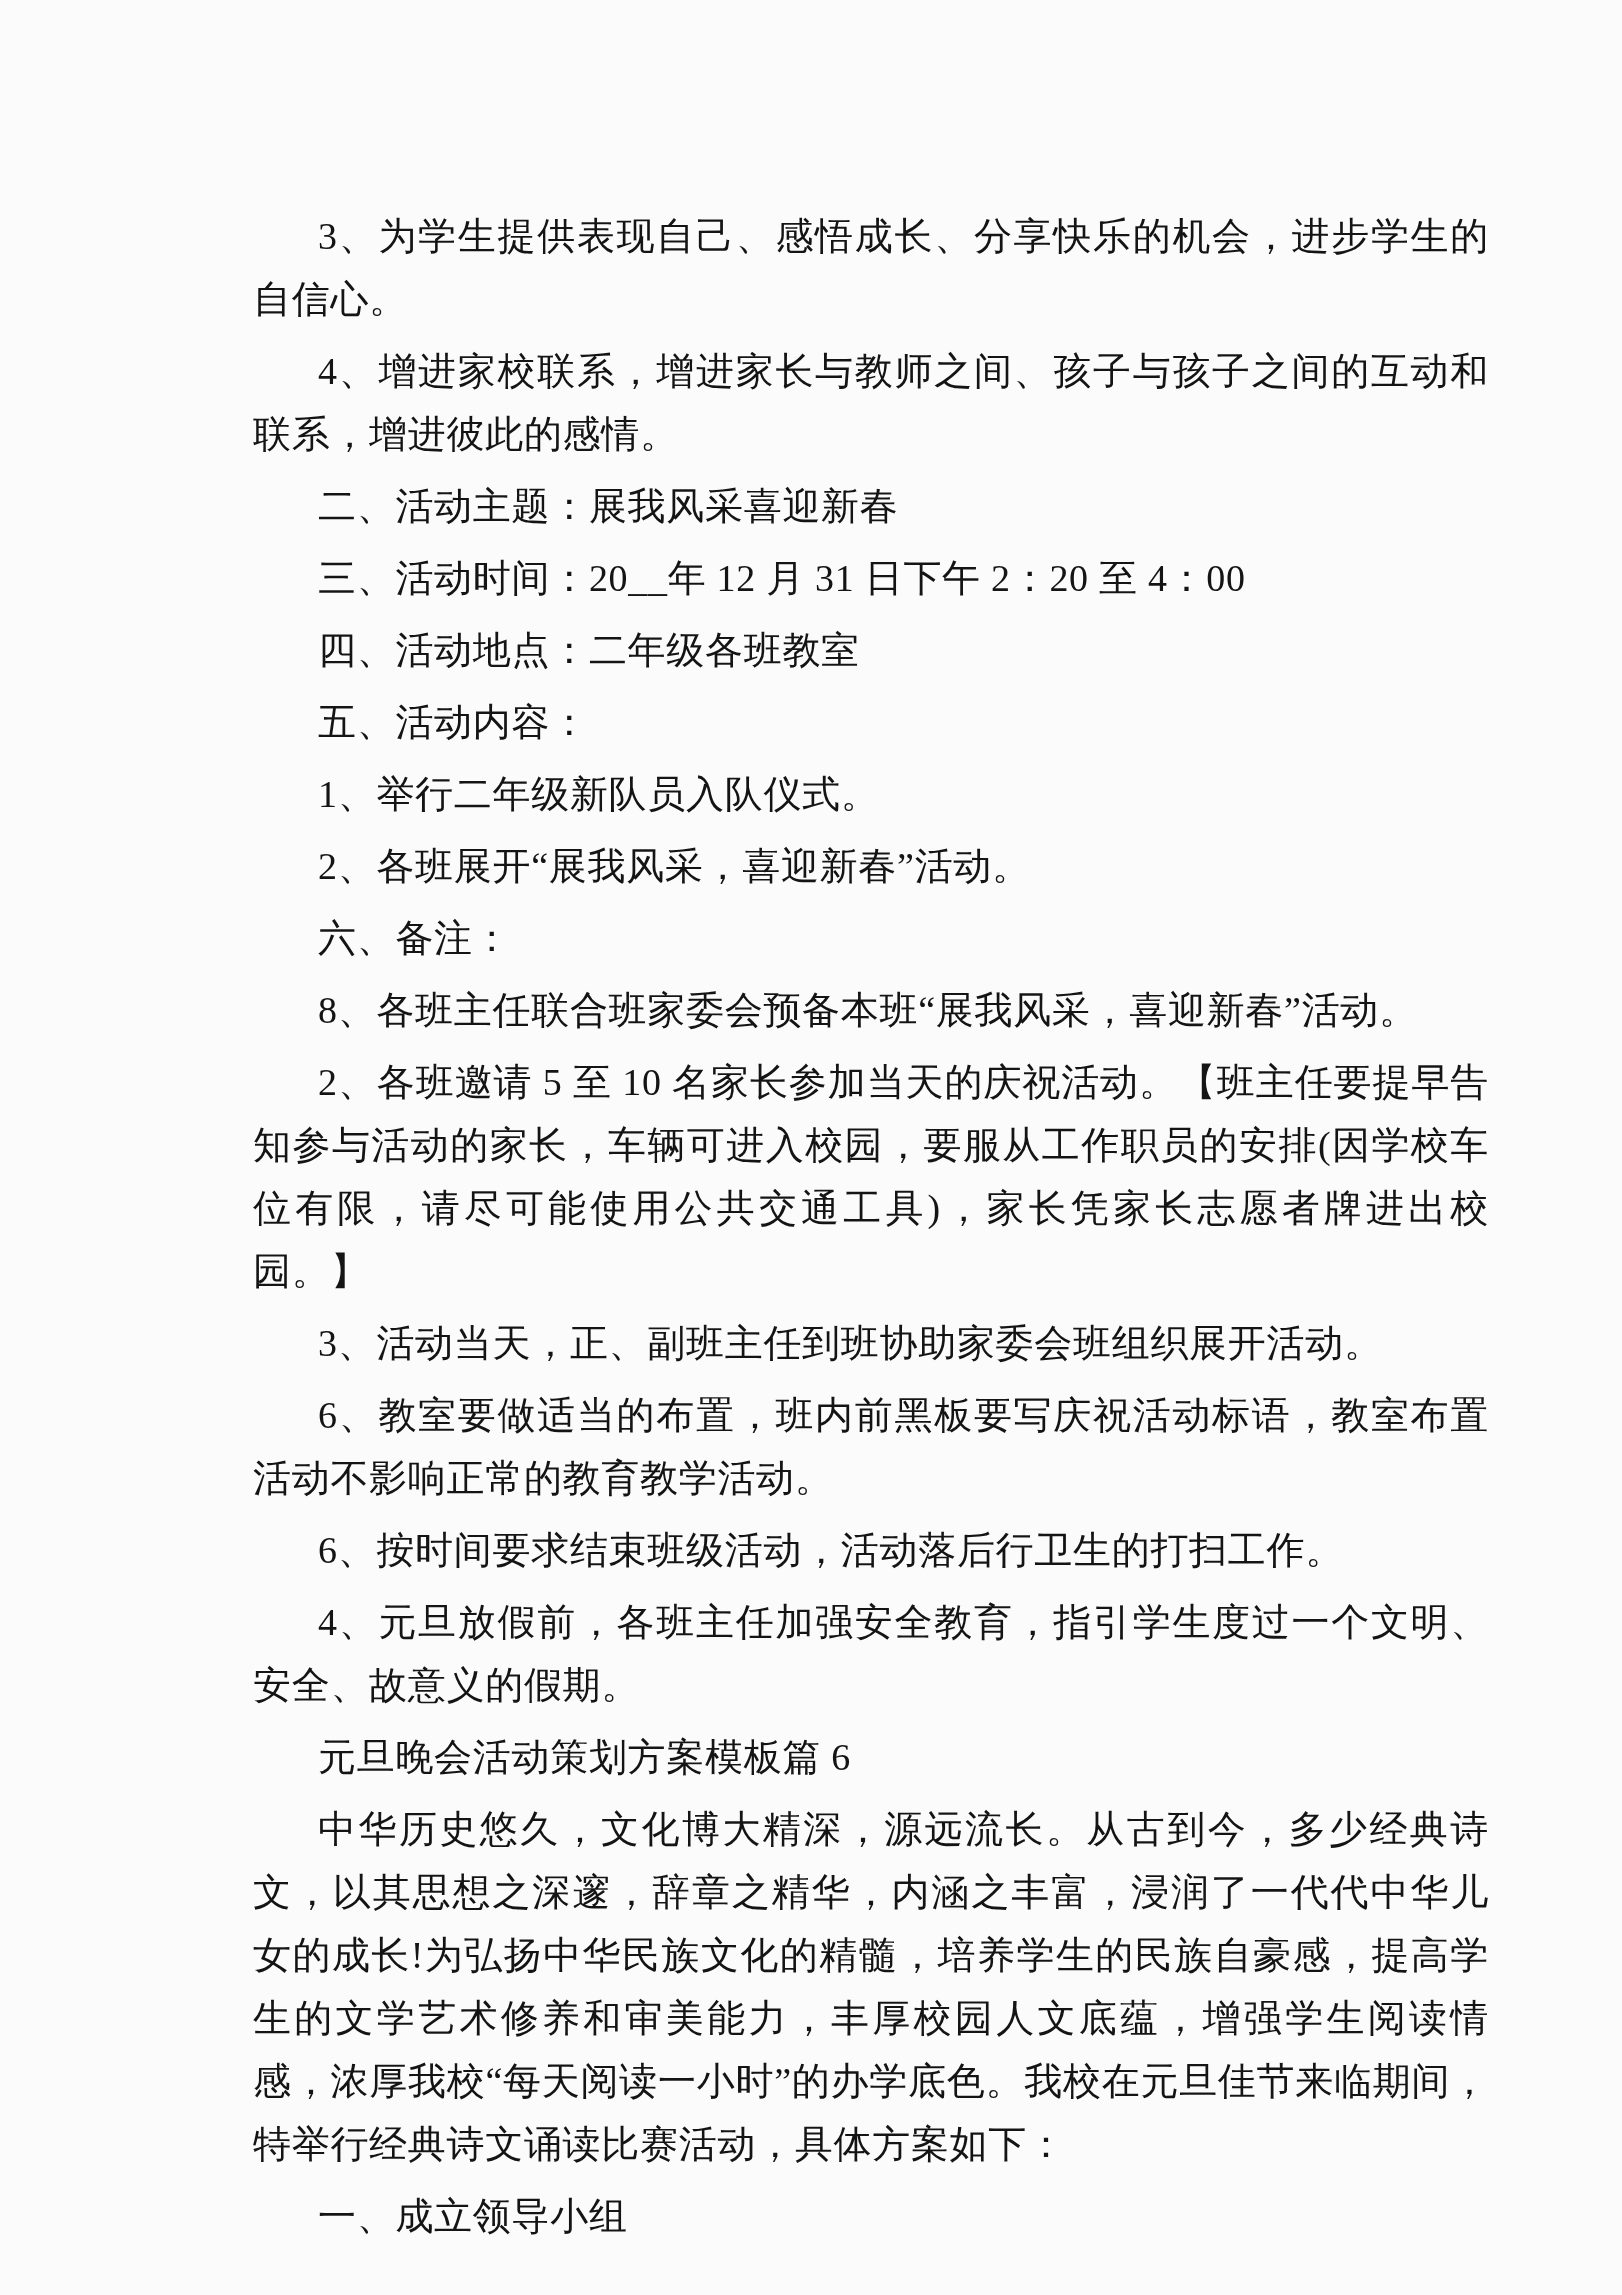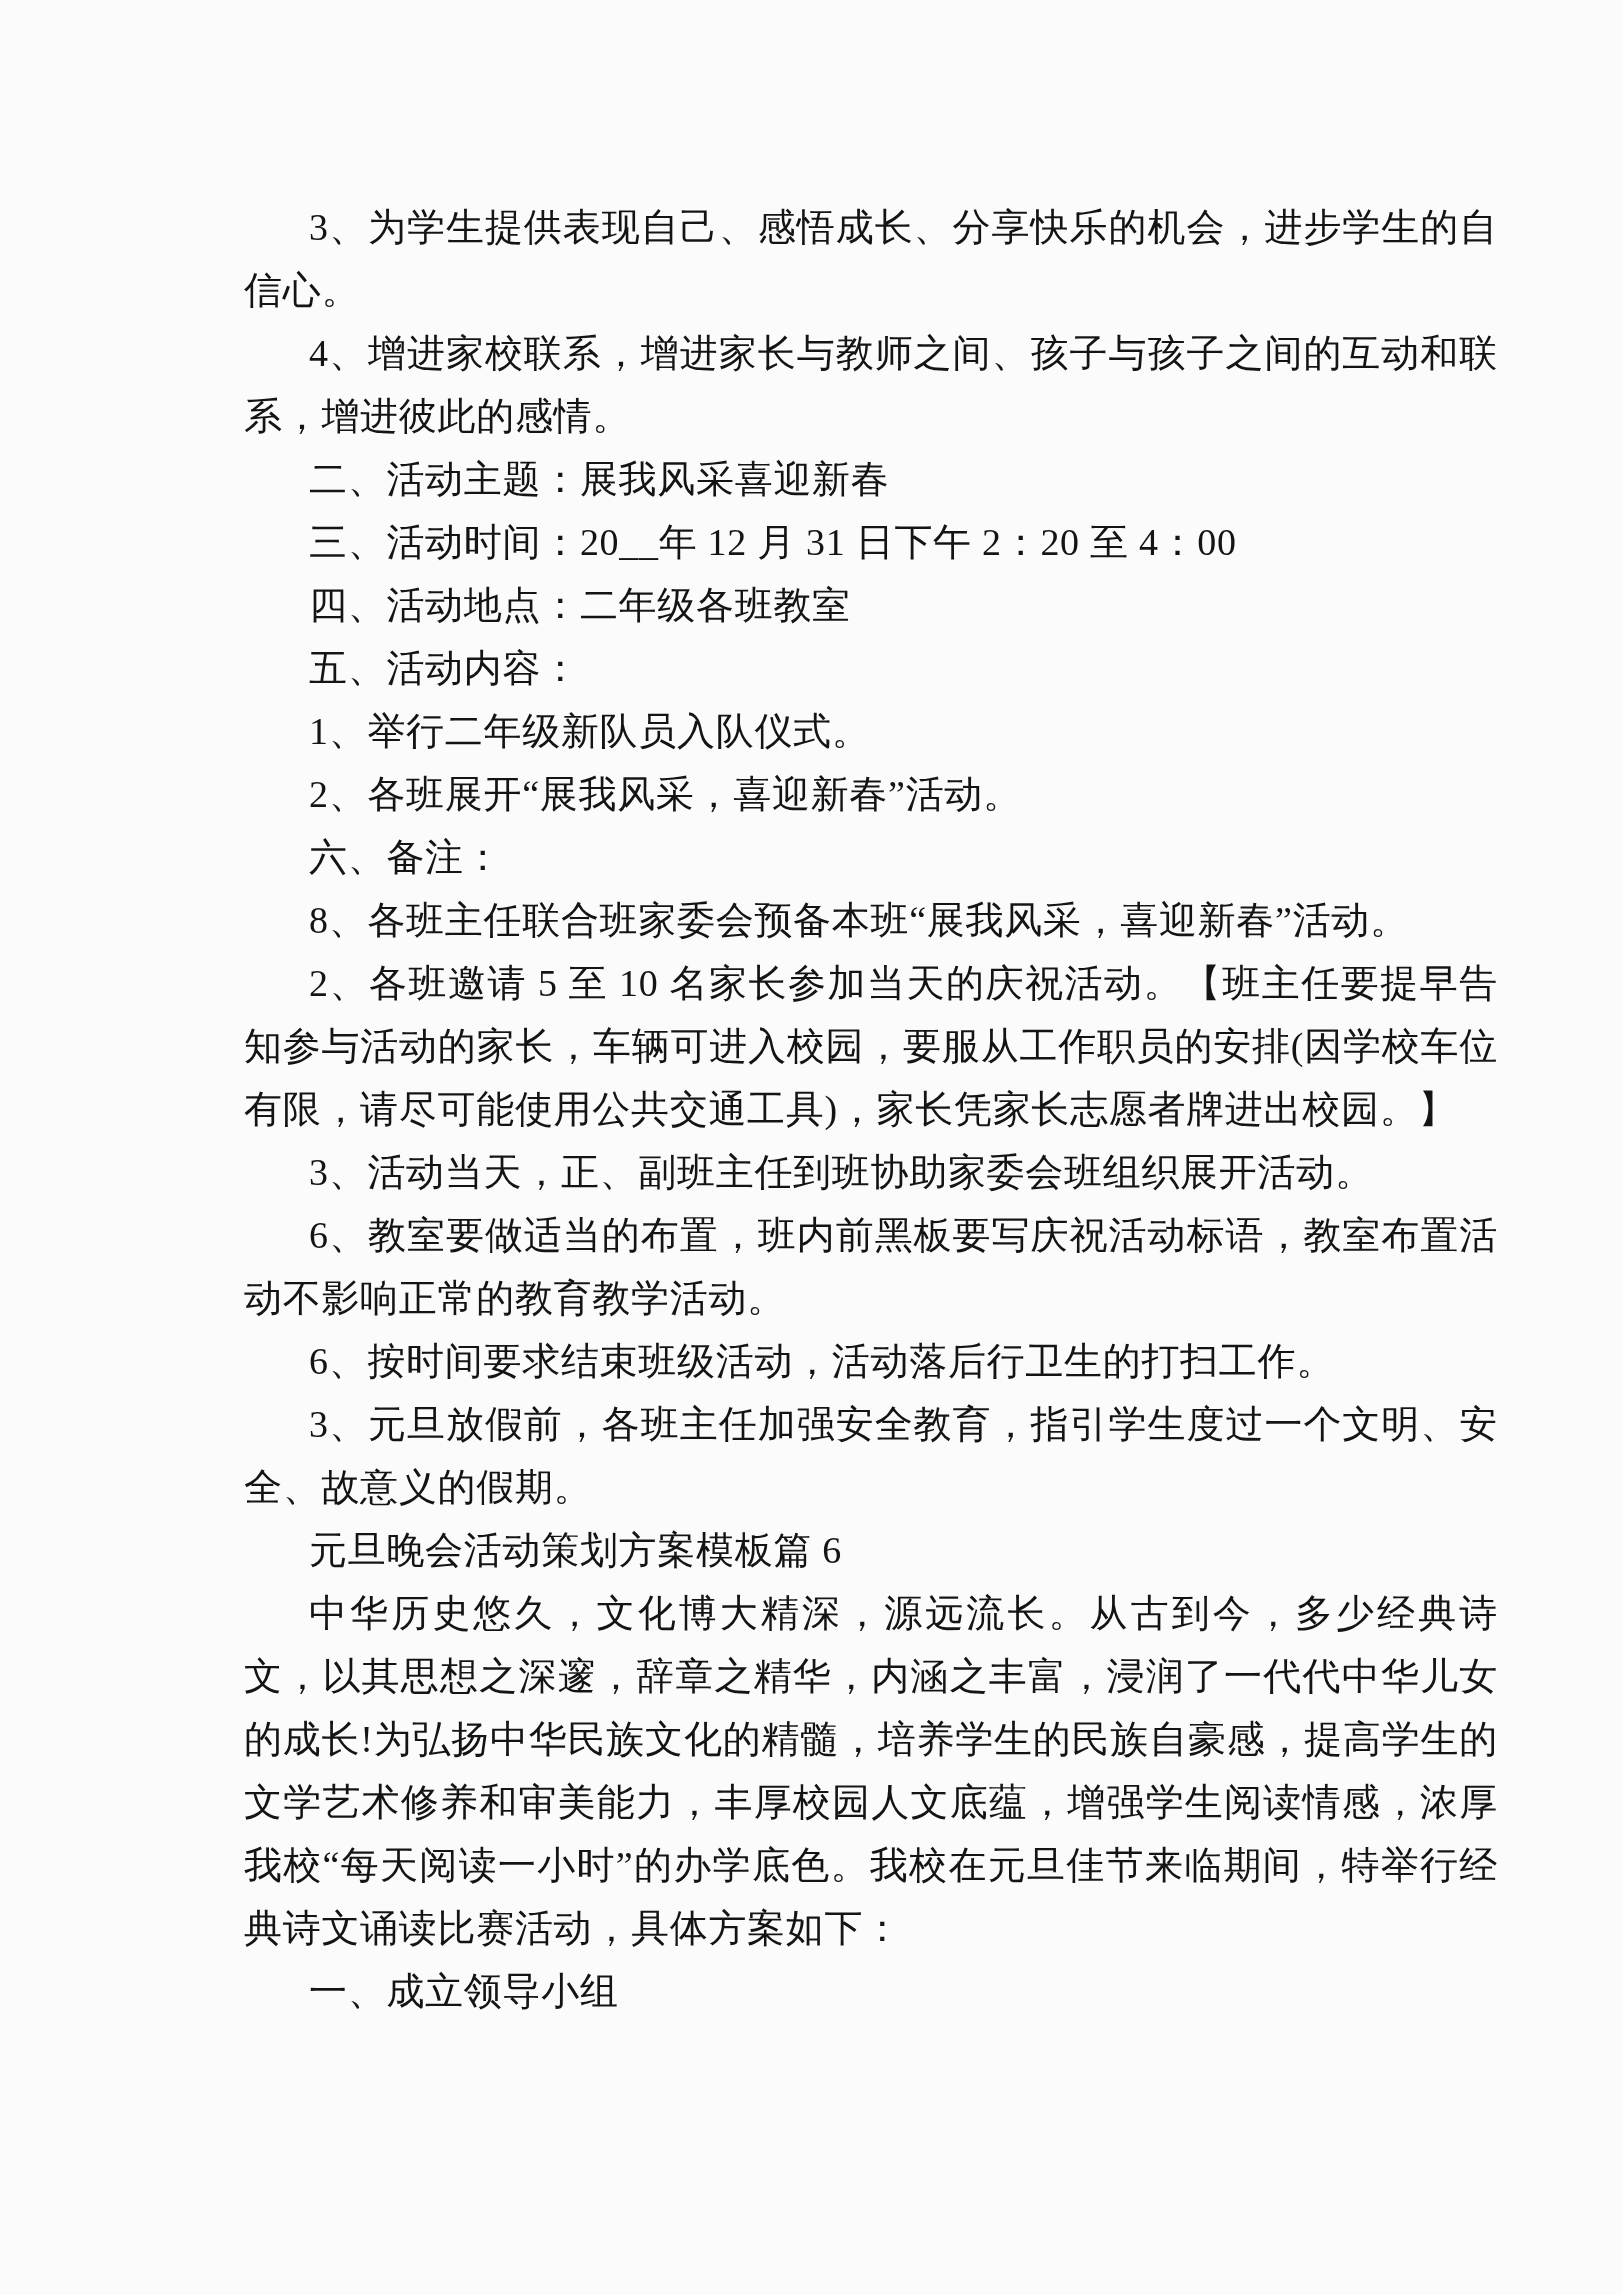--- a/index.html
+++ b/index.html
@@ -24,21 +24,21 @@
     top: 196px;
     left: 244px;
     width: 1254px;
     color: #141414;
     font-size: 38px;
     line-height: 63px;
     text-align: justify;
     letter-spacing: 0.7px;
   }
   .doc-body p {
-    margin: 0;
+    margin: 9px;
     padding: 0;
     text-indent: 65px;
     word-break: break-all;
   }
 </style>
 </head>
 <body>
 
 <div class="page">
   <div class="doc-body">
@@ -49,19 +49,19 @@
     <p>四、活动地点：二年级各班教室</p>
     <p>五、活动内容：</p>
     <p>1、举行二年级新队员入队仪式。</p>
     <p>2、各班展开“展我风采，喜迎新春”活动。</p>
     <p>六、备注：</p>
     <p>8、各班主任联合班家委会预备本班“展我风采，喜迎新春”活动。</p>
     <p>2、各班邀请 5 至 10 名家长参加当天的庆祝活动。【班主任要提早告知参与活动的家长，车辆可进入校园，要服从工作职员的安排(因学校车位有限，请尽可能使用公共交通工具)，家长凭家长志愿者牌进出校园。】</p>
     <p>3、活动当天，正、副班主任到班协助家委会班组织展开活动。</p>
     <p>6、教室要做适当的布置，班内前黑板要写庆祝活动标语，教室布置活动不影响正常的教育教学活动。</p>
     <p>6、按时间要求结束班级活动，活动落后行卫生的打扫工作。</p>
-    <p>3、元旦放假前，各班主任加强安全教育，指引学生度过一个文明、安全、故意义的假期。</p>
+    <p>4、元旦放假前，各班主任加强安全教育，指引学生度过一个文明、安全、故意义的假期。</p>
     <p>元旦晚会活动策划方案模板篇 6</p>
     <p>中华历史悠久，文化博大精深，源远流长。从古到今，多少经典诗文，以其思想之深邃，辞章之精华，内涵之丰富，浸润了一代代中华儿女的成长!为弘扬中华民族文化的精髓，培养学生的民族自豪感，提高学生的文学艺术修养和审美能力，丰厚校园人文底蕴，增强学生阅读情感，浓厚我校“每天阅读一小时”的办学底色。我校在元旦佳节来临期间，特举行经典诗文诵读比赛活动，具体方案如下：</p>
     <p>一、成立领导小组</p>
   </div>
 </div>
 
 
 </body></html>

